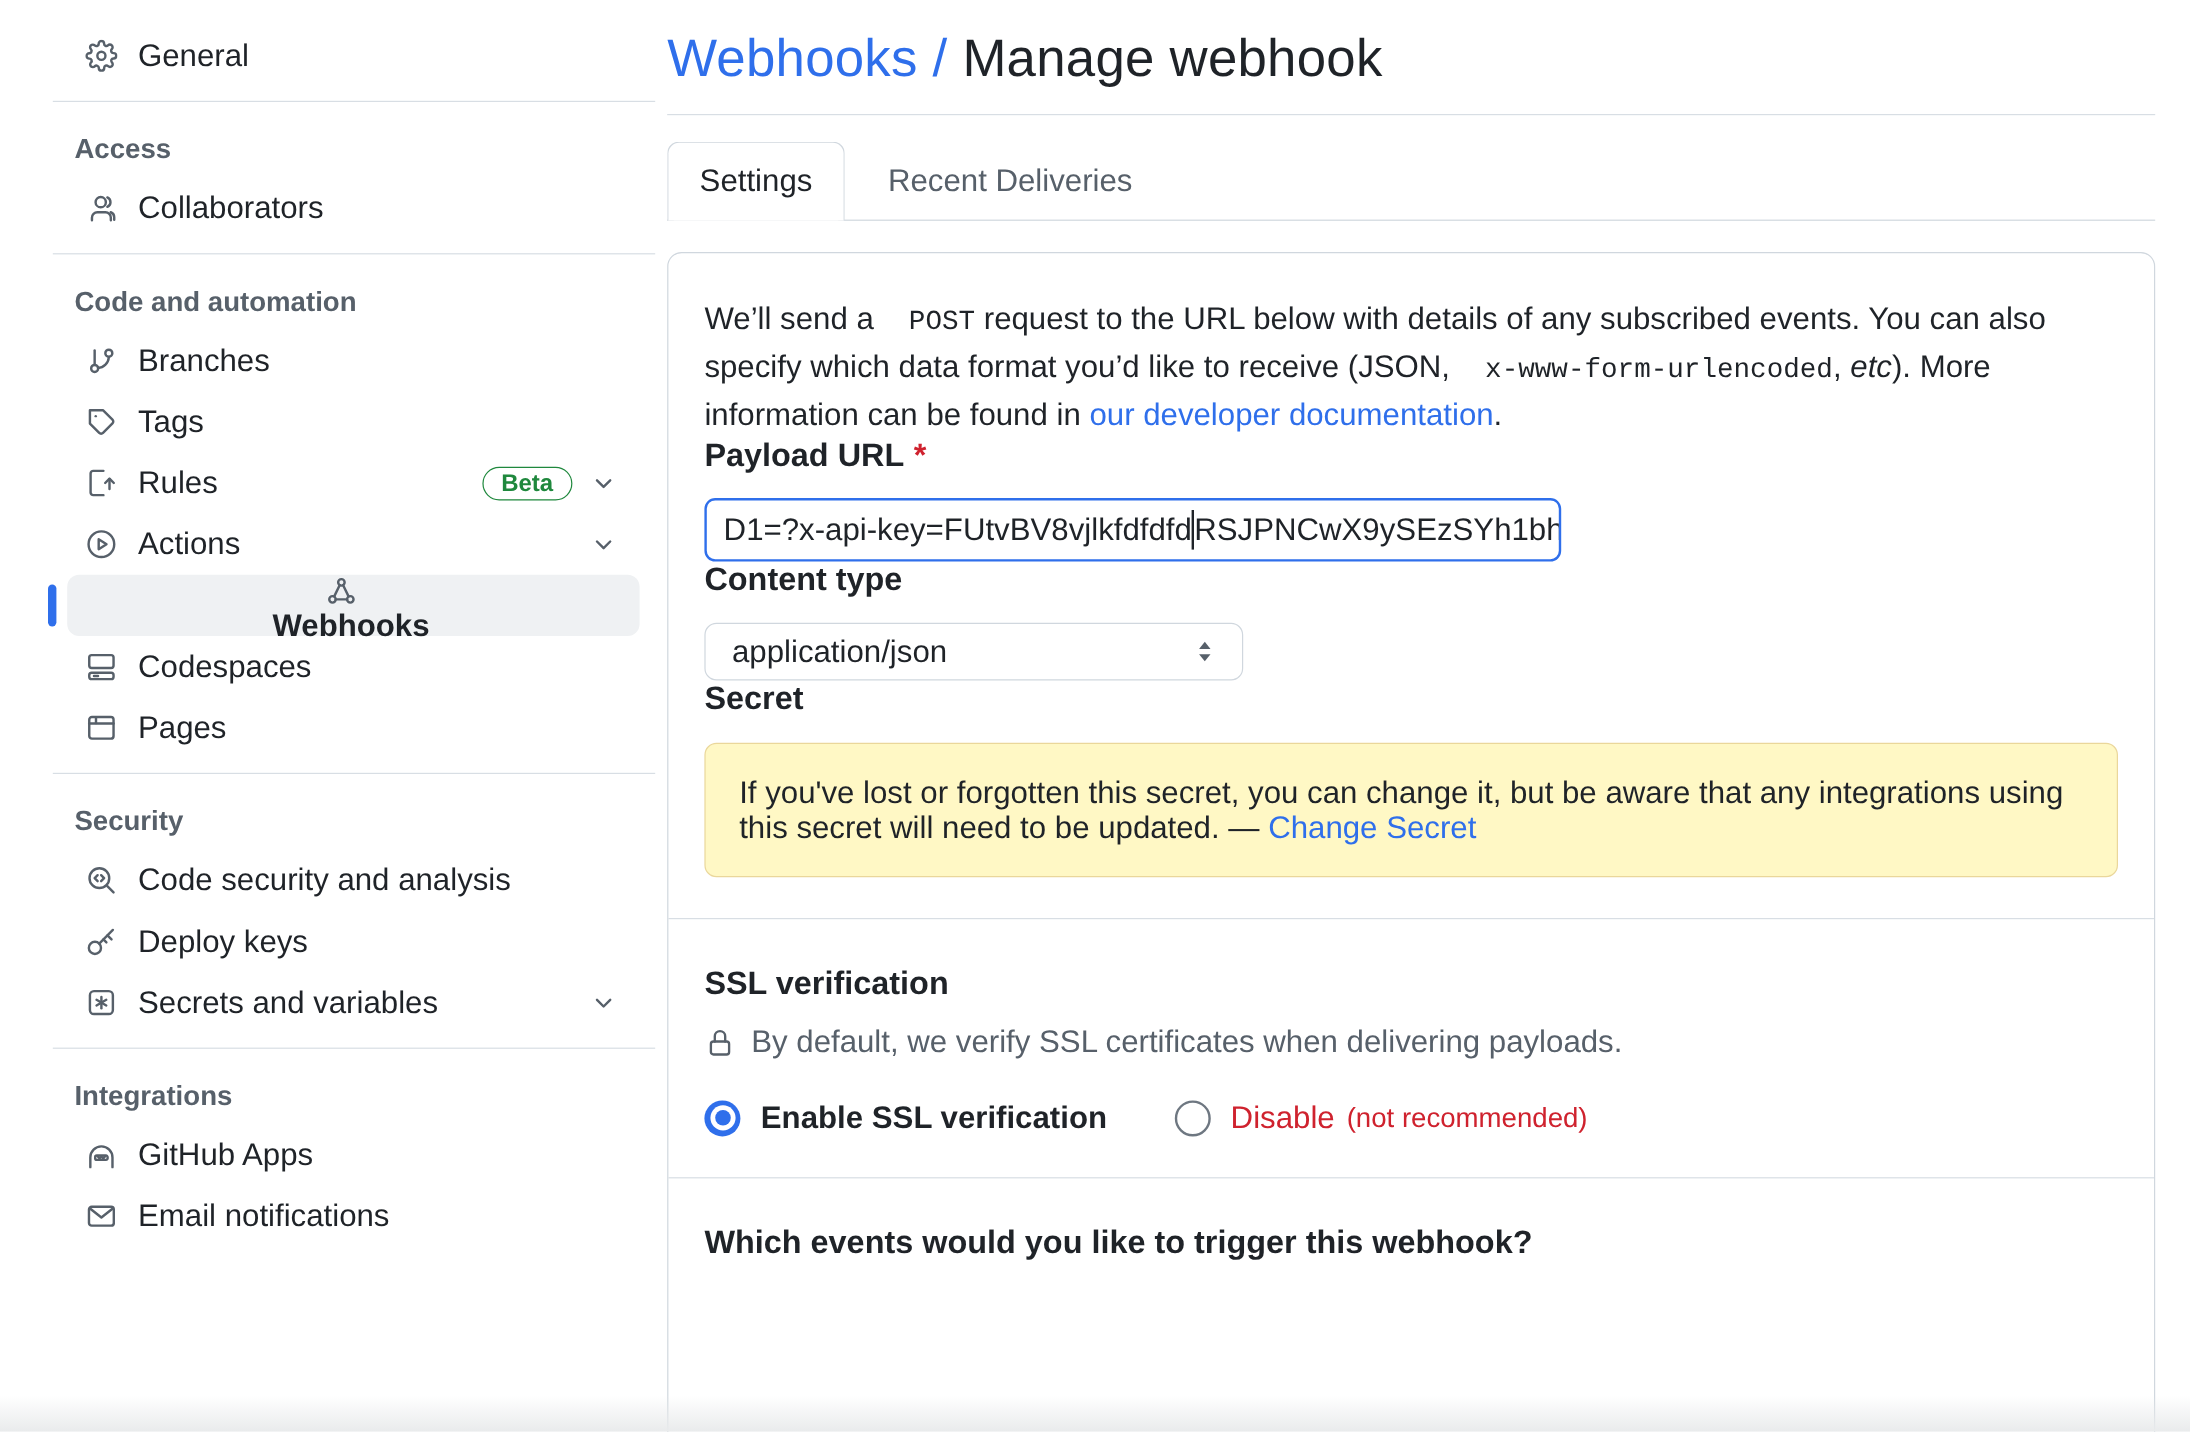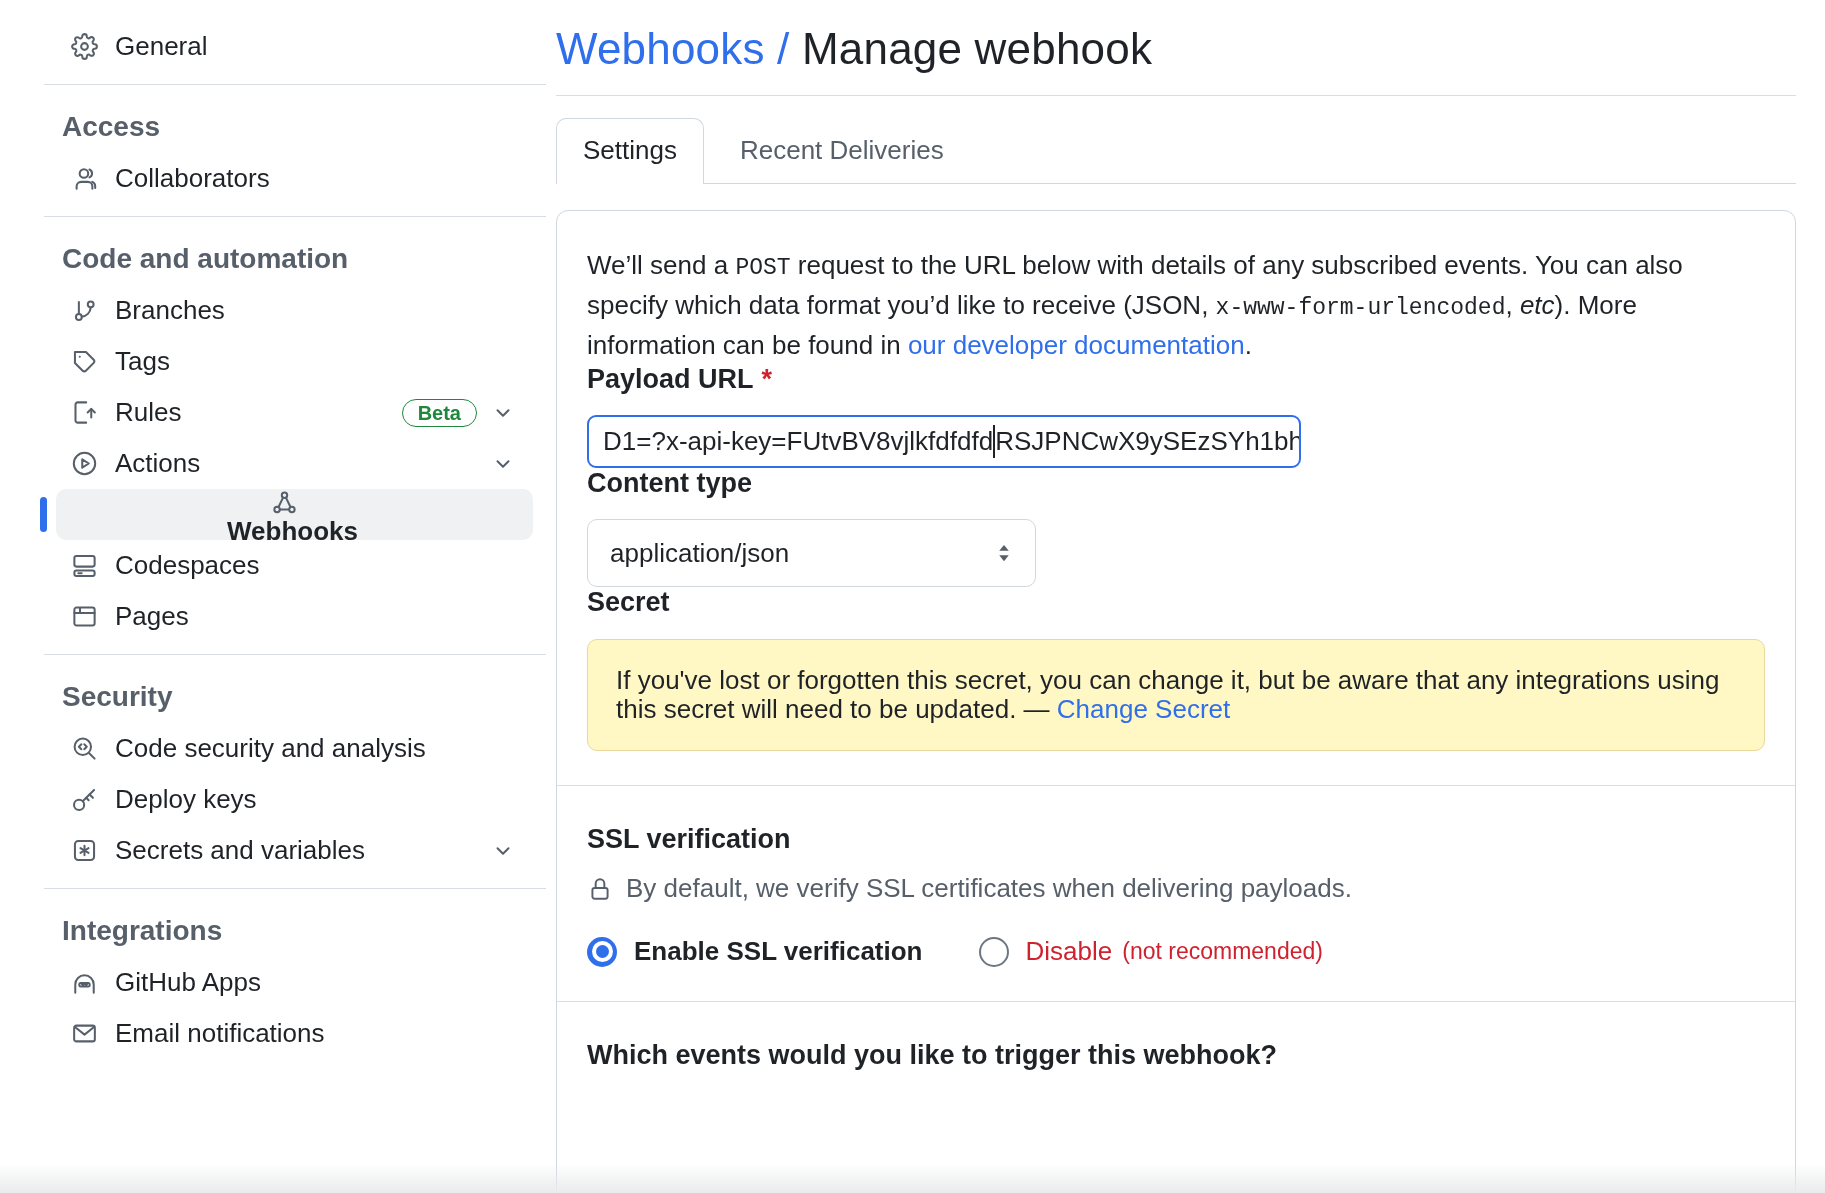--- a/index.html
+++ b/index.html
@@ -6,21 +6,21 @@
     --accent:#2f6feb; --danger:#cf222e; --fg:#1f2328; --muted:#57606a;
     --border:#d0d7de; --divider:#d8dee4; --warn-bg:#fff8c5; --warn-border:#ead79b;
     --selected-bg:#eff1f3; --green:#1f883d;
   }
   *{box-sizing:border-box; margin:0; padding:0;}
   html,body{width:1825px;height:1193px;overflow:hidden;background:#fff;
     font-family:"Liberation Sans",sans-serif;color:var(--fg);}
   
   .sidebar{position:absolute;left:16px;top:0;width:530px;padding-top:21px;}
   .side-divider{border:0;border-top:1px solid var(--divider);margin:12px 0 0 28px;width:502px;}
-  .side-section-title{margin:26px 0 10px 46px;font-size:28px;font-weight:700;color:var(--muted);}
+  .side-section-title{margin:26px 0 10px 46px;font-size:23px;font-weight:700;color:var(--muted);}
   .side-row{display:flex;align-items:center;height:51px;margin-left:40px;width:477px;
     padding:0 19px 0 15px;border-radius:10px;position:relative;cursor:pointer;}
   .side-row .ic{width:27px;height:27px;margin-right:17px;flex:0 0 27px;display:flex;align-items:center;}
   .side-row .ic svg{width:27px;height:27px;stroke:var(--muted);fill:none;stroke-width:1.8;
     stroke-linecap:round;stroke-linejoin:round;}
   .side-row .lbl{font-size:26px;color:var(--fg);white-space:nowrap;}
   .side-row.selected{background:var(--selected-bg);flex-direction:column;}
   .side-row.selected .lbl{font-weight:700;}
   .side-row.selected::before{content:"";position:absolute;left:-16px;top:8px;width:7px;height:35px;
     border-radius:4px;background:var(--accent);}
@@ -36,28 +36,28 @@
   h1 .crumb{color:var(--accent);cursor:pointer;}
   h1 .current{color:var(--fg);margin-top:17px;}
   .header-rule{border:0;border-top:1px solid var(--divider);margin-top:21px;}
   .tabnav{margin-top:22px;display:flex;align-items:flex-end;border-bottom:1px solid var(--border);}
   .tab{font-size:26px;padding:16px 26px 17px;cursor:pointer;}
   .tab.active{background:#fff;border:1px solid var(--border);border-bottom:none;
     border-radius:10px 10px 0 0;margin-bottom:-1px;padding-bottom:18px;color:var(--fg);}
   .tab.inactive{color:var(--muted);margin-left:10px;}
   .card{margin-top:26px;border:1px solid var(--border);border-radius:12px;padding:30px;height:1100px;}
   .intro{width:1175px;font-size:26px;line-height:37px;margin-top:6px;}
-  code{font-family:"Liberation Mono","DejaVu Sans Mono",monospace;font-size:23px;}
+  code{font-family:"Liberation Mono","DejaVu Sans Mono",monospace;font-size:23px;margin-left:22px;}
   a{color:var(--accent);text-decoration:none;cursor:pointer;}
   .field-label{font-size:27px;font-weight:700;}
   .req{color:var(--danger);margin-left:8px;font-weight:700;}
   .url-input{margin-top:20px;width:714px;height:53px;border:2px solid var(--accent);border-radius:9px;
     display:flex;align-items:center;padding:0 14px;font-size:26px;white-space:nowrap;overflow:hidden;cursor:text;}
   .caret{display:inline-block;width:2px;height:33px;background:#1f2328;flex:0 0 2px;}
-  .select{margin-top:20px;width:449px;height:68px;border:1px solid var(--border);border-radius:10px;
+  .select{margin-top:20px;width:449px;height:48px;border:1px solid var(--border);border-radius:10px;
     display:flex;align-items:center;padding:0 18px 0 22px;font-size:26px;cursor:pointer;background:#fff;}
   .select svg{margin-left:auto;width:26px;height:26px;fill:var(--muted);}
   .warn-box{margin-top:21px;background:var(--warn-bg);border:1px solid var(--warn-border);
     border-radius:10px;padding:26px 28px;font-size:26px;line-height:29px;}
   .card-rule{border:0;border-top:1px solid var(--divider);margin:34px -30px 0 -30px;}
   .sub-heading{margin-top:38px;font-size:27px;font-weight:700;}
   .icon-line{margin-top:18px;display:flex;align-items:center;font-size:26px;color:var(--muted);}
   .icon-line svg{width:26px;height:26px;margin-right:13px;stroke:var(--muted);fill:none;
     stroke-width:1.8;stroke-linecap:round;stroke-linejoin:round;flex:0 0 26px;}
   .radio-row{margin-top:32px;display:flex;align-items:center;font-size:26px;}

